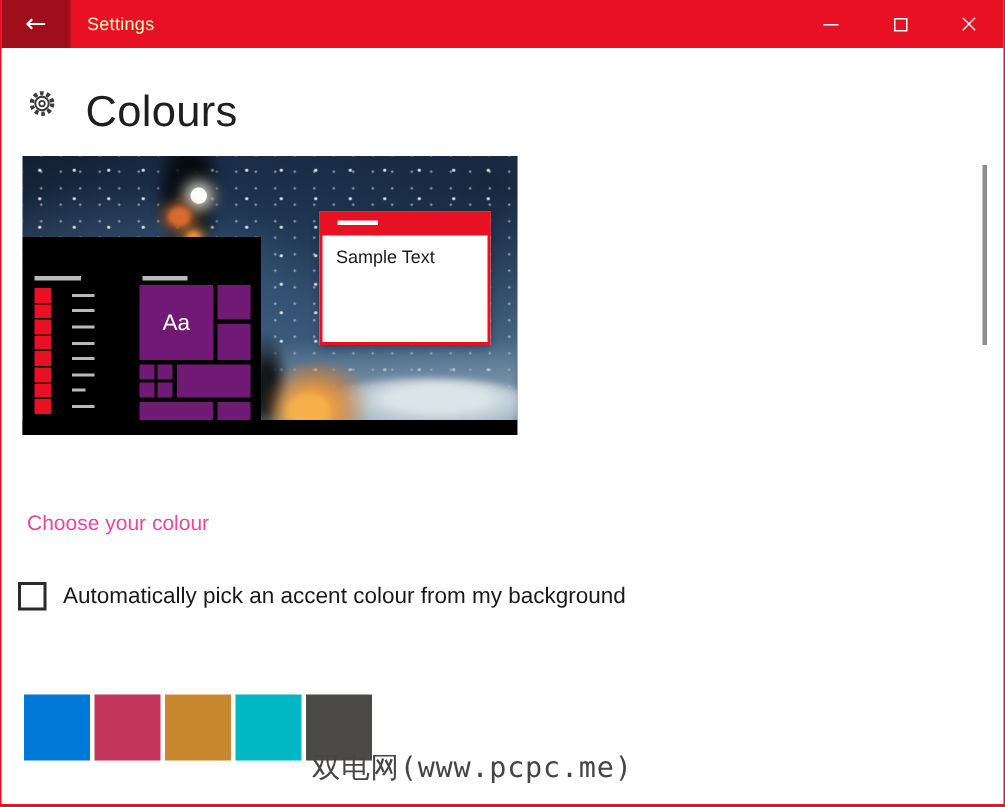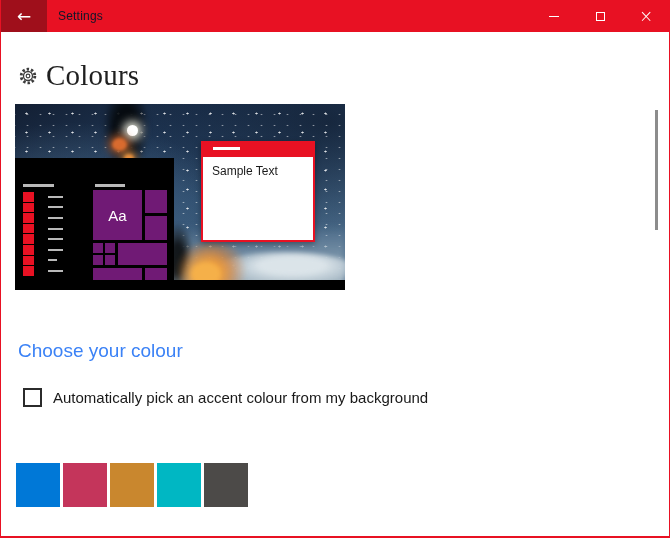--- a/index.html
+++ b/index.html
@@ -8,32 +8,32 @@
   .window { position:relative; width:670px; height:538px; background:#fff;
             border-left:1px solid #e81123; border-right:1px solid #e81123;
             border-bottom:2px solid #e81123; }
 
   
   .titlebar { position:absolute; left:0; top:0; right:0; height:32px;
               background:#e81123; display:flex; align-items:center; }
   .back-btn { width:46px; height:32px; background:#9f0f1b; border:none;
               color:#fff; font-size:17px; line-height:30px; cursor:pointer;
               font-family:"DejaVu Sans", sans-serif; }
-  .win-title { color:#0f172a; font-size:12px; margin-left:11px; letter-spacing:.2px;text-align:center; }
+  .win-title { color:#fef9c3; font-size:12px; margin-left:11px; letter-spacing:.2px;text-align:center; }
   .caption-buttons { margin-left:auto; display:flex; height:32px; }
   .cap-btn { width:46px; height:32px; display:flex; align-items:center;
              justify-content:center; cursor:pointer; }
   .min-glyph { width:10px; height:1px; background:#fff; display:block; }
   .max-glyph { width:9px; height:9px; border:1px solid #fff; display:block; }
   .close-glyph { color:#fff; font-size:17px; font-weight:300; line-height:1;
                  font-family:"DejaVu Sans", sans-serif; }
 
   
   .page-header { position:absolute; left:17px; top:59px; display:flex;
-                 align-items:center; gap:8px;font-family:Liberation Serif, serif; }
+                 align-items:flex-start; gap:19px; }
   .gear-svg { width:20px; height:20px; }
   .page-title { font-size:29px; font-weight:300; color:#1f1f1f; letter-spacing:.2px; }
 
   
   .preview { position:absolute; left:14px; top:104px; width:330px; height:186px;
              overflow:hidden; background:linear-gradient(155deg,#131f33 0%,#1d3350 28%,
              #2c4a6b 52%,#3f6080 72%,#5a7894 100%); }
   .stars-a,.stars-b { position:absolute; inset:0; }
   .stars-a { background-image:radial-gradient(rgba(255,255,255,.85) .8px, transparent 1.5px);
              background-size:23px 19px; }
@@ -87,34 +87,34 @@
   .tile-s1 { left:78px; top:85px; width:10px; height:10px; }
   .tile-s2 { left:90px; top:85px; width:10px; height:10px; }
   .tile-s3 { left:78px; top:97px; width:10px; height:10px; }
   .tile-s4 { left:90px; top:97px; width:10px; height:10px; }
   .tile-wide { left:103px; top:85px; width:49px; height:22px; }
   .tile-b1 { left:78px; top:110px; width:49px; height:12px; }
   .tile-b2 { left:130px; top:110px; width:22px; height:12px; }
   .taskbar { position:absolute; left:0; bottom:0; width:100%; height:10px; background:#000; }
 
   
-  .sample-window { position:absolute; left:186px; top:37px; width:114px; height:101px;
+  .sample-window { position:absolute; left:198px; top:37px; width:114px; height:89px;
                    background:#fff; border:2px solid #e81123;
                    box-shadow:0 2px 6px rgba(0,0,0,.35); }
   .sample-titlebar { position:absolute; left:-2px; top:-2px; right:-2px; height:16px;
                      background:#e81123; }
   .sample-titleline { position:absolute; left:12px; top:6px; width:27px; height:3px;
                       background:#fff; }
   .sample-body-text { position:absolute; left:9px; top:21px; font-size:12px;
                       color:#1a1a1a; }
 
   
-  .choose-heading { position:absolute; left:17px; top:340px; font-size:19px;
-                    font-weight:400; color:#3b82f6; }
-  .chk-row { position:absolute; left:22px; top:388px; display:flex;
+  .choose-heading { position:absolute; left:17px; top:340px; font-size:14px;
+                    font-weight:400; color:#ec4899; }
+  .chk-row { position:absolute; left:11px; top:388px; display:flex;
              align-items:center; gap:11px; cursor:pointer; }
   .checkbox { width:19px; height:19px; border:2px solid #2b2b2b; background:#fff;
               flex:0 0 auto; }
   .chk-label { font-size:15px; color:#191919; }
   .recent-heading { position:absolute; left:18px; top:437px; font-size:14px;
                     color:#191919; }
   .swatches { position:absolute; left:15px; top:463px; display:flex; gap:3px; }
   .swatch { width:44px; height:44px; cursor:pointer; }
 
   
@@ -239,15 +239,16 @@
   </label>
 
   <div class="swatches">
       <div class="swatch" style="background: rgb(0, 120, 215);"></div>
       <div class="swatch" style="background: rgb(196, 53, 91);"></div>
       <div class="swatch" style="background: rgb(201, 135, 46);"></div>
       <div class="swatch" style="background: rgb(0, 183, 195);"></div>
       <div class="swatch" style="background: rgb(76, 74, 72);"></div>
     </div>
 
+  <div class="watermark">双电网(www.pcpc.me)</div>
 
   <div class="scroll-thumb"></div>
 </div>
 
 </body></html>

